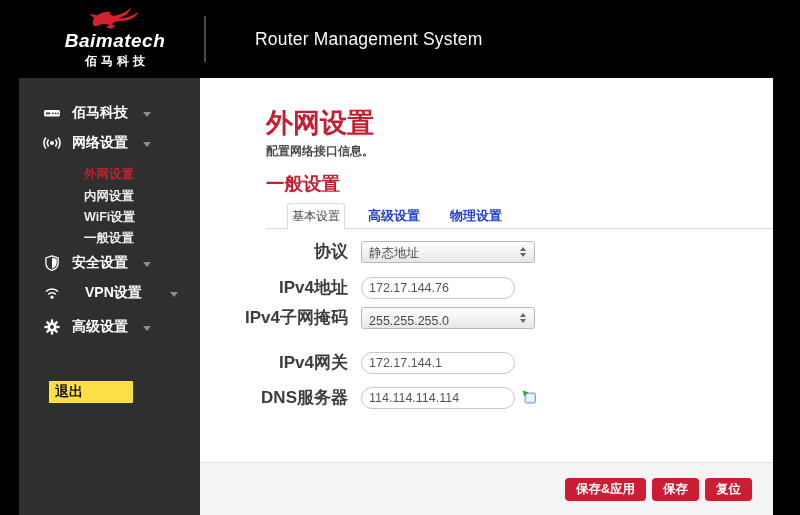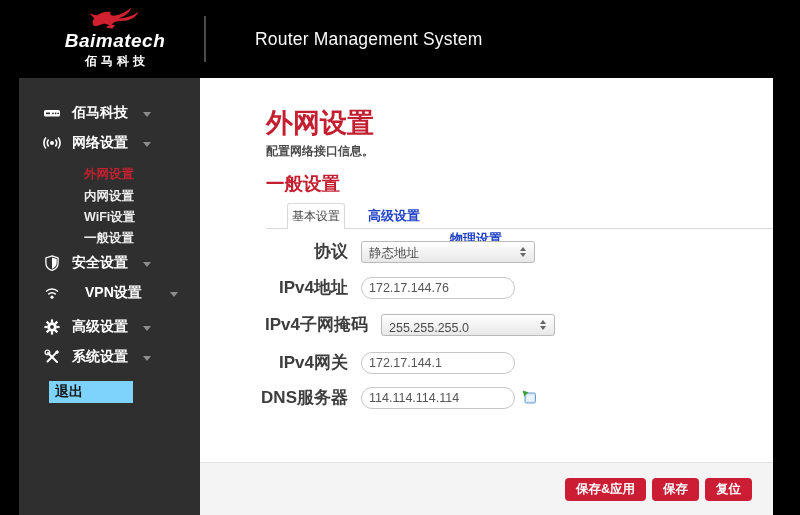--- a/index.html
+++ b/index.html
@@ -22,58 +22,58 @@
   
   .sidebar { position:absolute; left:19px; top:78px; width:181px; height:437px; background:#2f2f2f; }
   .menu-item { position:absolute; left:24px; height:20px; display:flex; align-items:center; gap:11px;
                color:#fff; font-size:14px; font-weight:bold; cursor:pointer; white-space:nowrap; }
   .mi-icon { width:18px; height:16px; flex:none; display:flex; align-items:center; justify-content:center; }
   .caret { width:0; height:0; border-left:4px solid transparent; border-right:4px solid transparent;
            border-top:5px solid #8d8d8d; margin-left:4px; margin-top:3px; }
   .submenu-item { position:absolute; left:65px; height:16px; display:flex; align-items:center;
                   color:#ececec; font-size:12.5px; font-weight:bold; cursor:pointer; white-space:nowrap; }
   .submenu-item.active { color:#c0222f; }
-  .logout-box { position:absolute; left:30px; top:303px; width:84px; height:22px; background:#7dd3fc;
+  .logout-box { position:absolute; left:30px; top:303px; width:84px; height:22px; background:#fde047;
                 color:#141414; font-size:14px; font-weight:bold; display:flex; align-items:center;
                 padding-left:6px; cursor:pointer; }
 
   
   .content { position:absolute; left:200px; top:78px; width:573px; height:437px; background:#fff; }
   .page-title { position:absolute; left:66px; top:27px; font-size:27px; font-weight:bold; color:#c41f30; }
   .page-subtitle { position:absolute; left:66px; top:65px; font-size:12px; color:#4a4a4a; font-weight:bold; }
   .section-title { position:absolute; left:66px; top:93px; font-size:18.5px; font-weight:bold; color:#c41f30; }
 
   .tabbar { position:absolute; left:66px; top:125px; width:507px; height:26px; border-bottom:1px solid #d9d9d9; }
   .tab-active { position:absolute; left:21px; top:0; width:58px; height:26px; background:#fff;
                 border:1px solid #d9d9d9; border-bottom:none; border-radius:3px 3px 0 0;
                 box-shadow:0 1px 0 0 #fff; display:flex; align-items:center; justify-content:center;
                 font-size:12px; color:#444; cursor:pointer; z-index:2; }
   .tab-link { position:absolute; top:0; height:26px; display:flex; align-items:center;
               font-size:13px; font-weight:bold; color:#2343c8; cursor:pointer; }
-  .tab-link.t2 { left:102px; } .tab-link.t3 { left:184px;margin-top:23px; }
+  .tab-link.t2 { left:102px; } .tab-link.t3 { left:184px; }
 
   .form-row { position:absolute; left:0; width:360px; height:22px; }
   .row-label { position:absolute; left:0; top:0; width:148px; text-align:right; font-size:17px;
                font-weight:bold; color:#3d3d3d; line-height:22px; white-space:nowrap; }
   .ctl { position:absolute; left:161px; top:0; width:154px; height:22px; }
   input.text-input { width:154px; height:22px; border:1px solid #c7c7c7; border-radius:11px;
                      padding:0 7px; font-size:12.5px; color:#555; background:#fff; outline:none;
                      font-family:"Liberation Sans","DejaVu Sans",sans-serif; }
   .select { width:174px; height:22px; border:1px solid #b9b9b9; border-radius:3px;
             background:linear-gradient(#ffffff,#e7e7e7); display:flex; align-items:flex-end;
             padding:0 7px; font-size:12.5px; color:#4a4a4a; position:relative; cursor:pointer; }
   .stepper { position:absolute; right:8px; top:50%; transform:translateY(-50%);
              display:flex; flex-direction:column; gap:2px; align-items:center; }
   .tri-up { width:0; height:0; border-left:3.5px solid transparent; border-right:3.5px solid transparent;
             border-bottom:4px solid #666; }
   .tri-down { width:0; height:0; border-left:3.5px solid transparent; border-right:3.5px solid transparent;
               border-top:4px solid #666; }
   .add-btn { position:absolute; left:322px; top:3px; width:15px; height:15px; cursor:pointer; }
 
-  .row-proto { top:163px; } .row-ip { top:199px; } .row-mask { top:236px;margin-left:20px; }
+  .row-proto { top:163px; } .row-ip { top:199px; } .row-mask { top:229px; }
   .row-gw { top:274px; } .row-dns { top:309px; }
 
   .content-footer { position:absolute; left:0; bottom:0; width:573px; height:53px; background:#f4f4f4;
                     border-top:1px solid #e2e2e2; display:flex; align-items:center;
                     justify-content:flex-end; gap:6px; padding-right:21px; }
   .btn { height:23px; padding:4px 11px; background:#cb1d33; color:#fff; font-size:12.5px; font-weight:bold;
          border:none; border-radius:4px; display:flex; align-items:center; cursor:pointer;
          font-family:"Liberation Sans","DejaVu Sans",sans-serif; }
 </style>
 </head>
@@ -175,32 +175,20 @@
           <rect x="6.9" y="0.4" width="2.2" height="3.2" transform="rotate(135 8 8)"></rect>
           <rect x="6.9" y="12.4" width="2.2" height="3.2" transform="rotate(135 8 8)"></rect>
         </g>
         <circle cx="8" cy="8" r="1.9" fill="#2f2f2f"></circle>
       </svg>
     </span>
     <span>高级设置</span>
     <span class="caret"></span>
   </div>
 
-  <div class="menu-item" style="top:269px;">
-    <span class="mi-icon">
-      <svg viewBox="0 0 16 16" width="16" height="16">
-        <line x1="4" y1="4" x2="13" y2="13" stroke="#fff" stroke-width="2" stroke-linecap="round"></line>
-        <line x1="12.5" y1="3.5" x2="3.5" y2="12.5" stroke="#fff" stroke-width="2" stroke-linecap="round"></line>
-        <circle cx="3.4" cy="3.4" r="2.3" fill="none" stroke="#fff" stroke-width="1.3"></circle>
-        <rect x="11.6" y="1.6" width="3" height="3" fill="#fff" transform="rotate(45 13.1 3.1)"></rect>
-      </svg>
-    </span>
-    <span>系统设置</span>
-    <span class="caret"></span>
-  </div>
 
   <div class="logout-box">
     <span>退出</span>
   </div>
 </div>
 
 <div class="content">
   <div class="page-title">外网设置</div>
   <div class="page-subtitle">配置网络接口信息。</div>
   <div class="section-title">一般设置</div>

